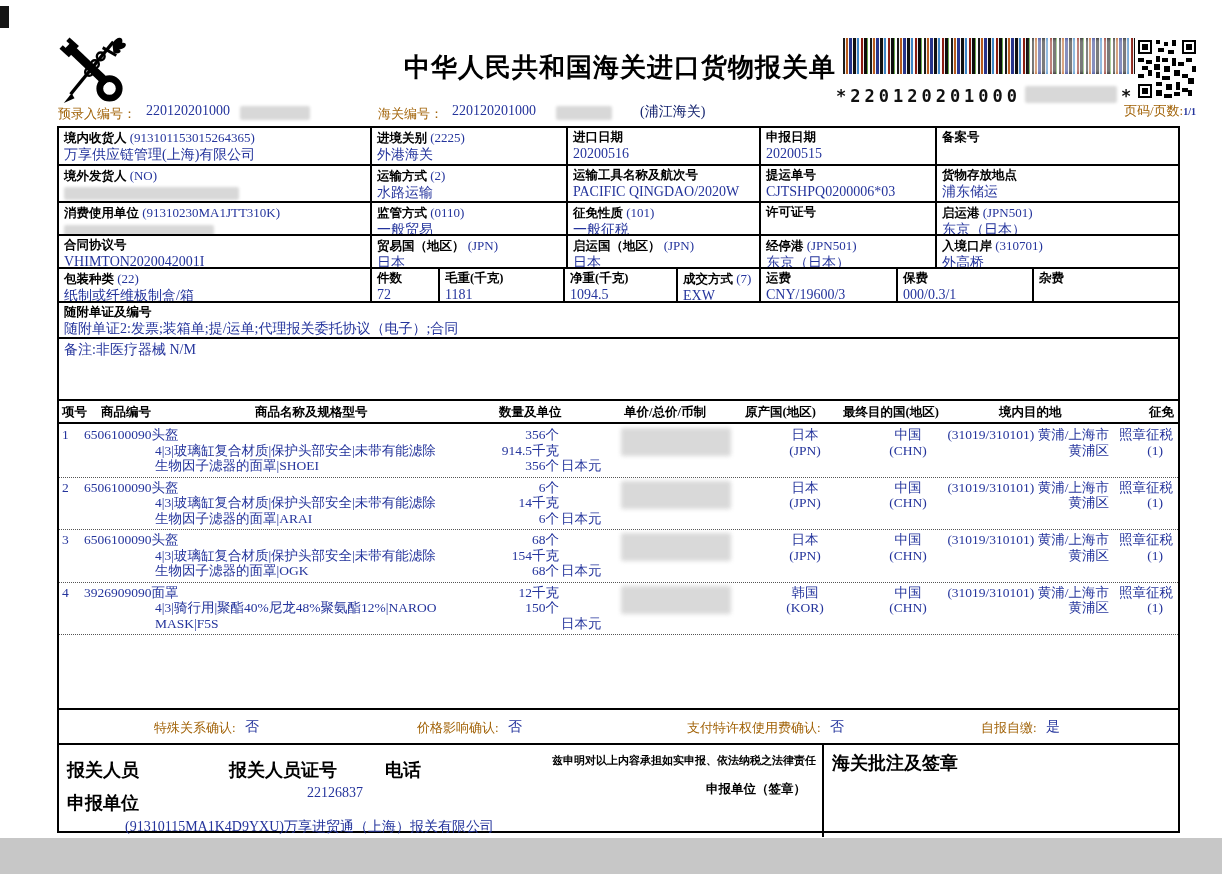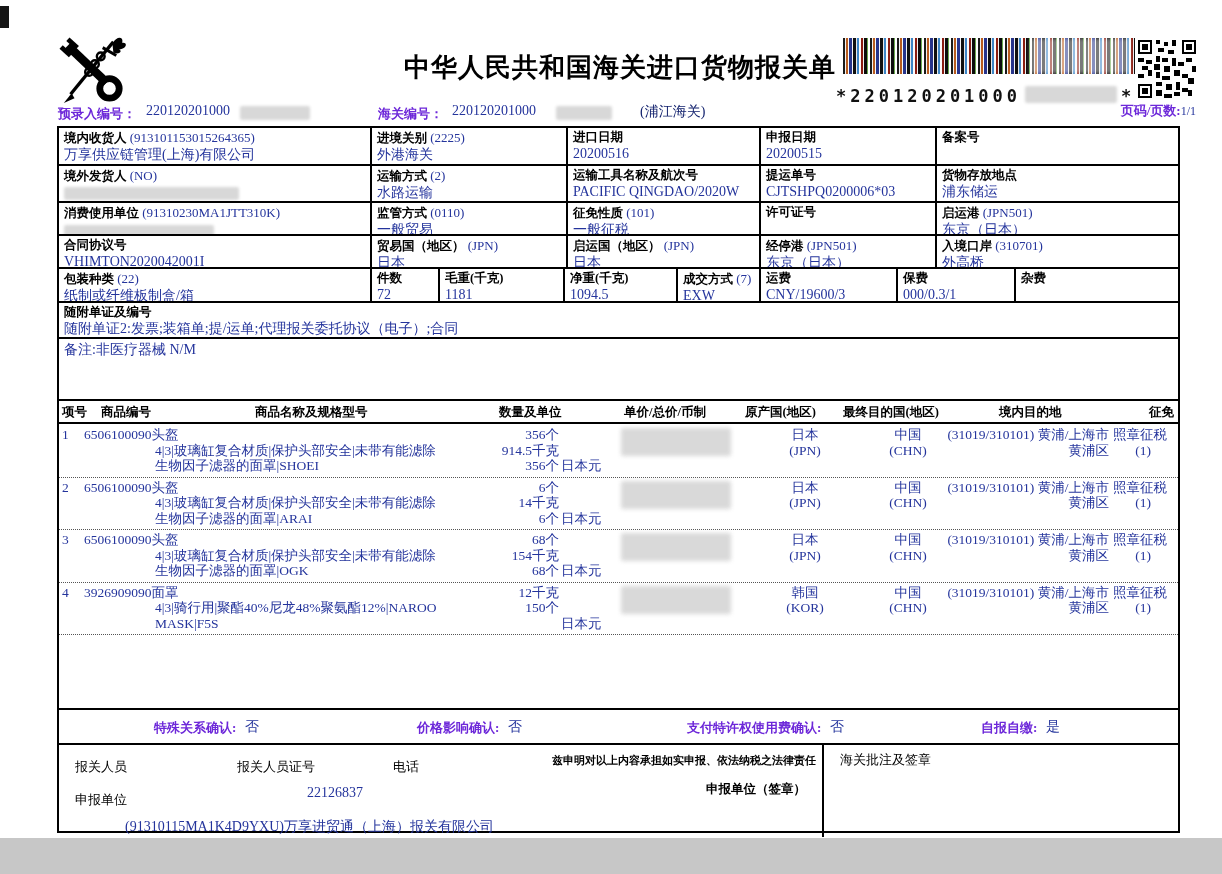--- a/index.html
+++ b/index.html
@@ -1,42 +1,42 @@
 <!DOCTYPE html>
 <html><head>
 <meta charset="utf-8">
 <style>
   html,body{margin:0;padding:0;background:#fff;}
   body{width:1222px;height:874px;position:relative;overflow:hidden;
        font-family:"Liberation Serif","DejaVu Serif",serif;color:#000;}
   .page{position:absolute;inset:0;background:#fff;}
   .bottom-strip{position:absolute;left:0;top:838px;width:1222px;height:36px;background:#c7c7c7;}
   .glitch{position:absolute;left:0;top:6px;width:9px;height:22px;background:#151515;}
-  .lbl{font-weight:bold;color:#6d28d9;}
+  .lbl{font-weight:normal;color:#a16207;}
   .val{color:#24349c;}
   .redact{display:inline-block;background:#d8d8d8;filter:blur(1.6px);border-radius:2px;vertical-align:middle;}
 
   
   .emblem{position:absolute;left:58px;top:34px;width:68px;height:70px;}
   .title{position:absolute;left:340px;top:50px;width:560px;text-align:center;
          font-size:26px;font-weight:bold;letter-spacing:1px;white-space:nowrap;}
   .barcode{position:absolute;left:843px;top:38px;width:292px;height:36px;
     background:repeating-linear-gradient(90deg,
       #1a1a1a 0 2px,#f2f2f2 2px 3px,#b85c1e 3px 5px,#fafafa 5px 6px,
       #27348b 6px 9px,#f5f5f5 9px 10px,#101010 10px 13px,#e8e8e8 13px 14px,
       #3d85c6 14px 16px,#fbfbfb 16px 18px,#8a1d12 18px 20px,#f0f0f0 20px 21px,
       #0c0c0c 21px 24px,#6aa84f 24px 25px,#ffffff 25px 27px);}
   .bc-blur{position:absolute;left:1030px;top:38px;width:100px;height:36px;
     background:rgba(255,255,255,.45);filter:blur(2px);}
   .barcode-line{position:absolute;left:836px;top:86px;width:306px;height:22px;display:flex;align-items:flex-start;
     font-family:"DejaVu Sans Mono",monospace;font-size:17px;font-weight:bold;letter-spacing:4px;color:#111;}
   .barcode-line .redact{width:92px;height:17px;margin:0 4px;}
   .qr{position:absolute;left:1138px;top:40px;width:58px;height:58px;}
   .pagehdr{position:absolute;left:1040px;top:102px;width:156px;text-align:right;font-size:13px;white-space:nowrap;}
-  .pagehdr .val{font-size:12px;}
+  .pagehdr .val{font-size:10px;font-weight:bold;}
 
   .preline{position:absolute;left:0;top:103px;width:1222px;height:20px;font-size:13px;}
   .preline span{position:absolute;white-space:nowrap;}
   .preline .v{font-size:14px;top:0;}
   .pre-blur1{left:240px;top:3px;width:70px;height:14px;}
   .pre-blur2{left:556px;top:3px;width:56px;height:14px;}
 
   
   .formbox{position:absolute;left:57px;top:126px;width:1123px;height:707px;
     border:2px solid #000;box-sizing:border-box;background:#fff;}
@@ -56,32 +56,32 @@
     border-bottom:1.5px dotted #555;padding:2px 0 3px;}
   .gl{font-size:13.5px;line-height:15.5px;white-space:nowrap;}
   .g-num{padding-left:3px;}
   .g-body .ind{padding-left:71px;}
   .g-qty{text-align:right;padding-right:2px;}
   .g-price{text-align:left;position:relative;padding-right:6px;}
   .p-blur{position:absolute;right:8px;top:1px;width:110px;height:28px;background:#d7d7d7;
     filter:blur(2px);opacity:.95;border-radius:2px;}
   .g-origin,.g-dest{text-align:center;}
   .g-place{text-align:right;padding-right:4px;}
-  .g-duty{text-align:right;padding-right:16px;}
+  .g-duty{text-align:right;padding-right:4px;}
   .g-duty .dcode{margin-right:10px;}
 
   .confirm{position:relative;height:33px;border-bottom:2px solid #000;font-size:13px;}
   .confirm span{position:absolute;top:9px;white-space:nowrap;}
   .confirm .val{font-size:14px;}
 
   .footer{display:flex;height:92px;}
   .f-left{position:relative;width:765px;border-right:2px solid #000;box-sizing:border-box;}
   .f-right{position:relative;flex:1;}
   .footer span{position:absolute;white-space:nowrap;}
-  .f-lb{font-size:13px;font-weight:normal;margin-left:8px;}
+  .f-lb{font-size:18px;font-weight:bold;}
   .f-vl{font-size:14px;margin-top:28px;}
   .decl{position:absolute;top:8px;right:6px;width:300px;text-align:right;}
   .decl .d1{display:block;font-size:11px;font-weight:bold;line-height:15px;}
   .decl .d2{display:block;font-size:12.5px;font-weight:bold;margin-top:13px;padding-right:10px;}
 </style>
 </head>
 <body>
 
 <div class="page">
   <div class="glitch"></div>
@@ -245,21 +245,21 @@
         <div class="fv val">1094.5</div>
       </div>
       <div class="fc" style="width:83px">
         <div class="fl"><b>成交方式</b> <span class="val code">(7)</span></div>
         <div class="fv val">EXW</div>
       </div>
       <div class="fc" style="width:137px">
         <div class="fl"><b>运费</b></div>
         <div class="fv val">CNY/19600/3</div>
       </div>
-      <div class="fc" style="width:118px">
+      <div class="fc" style="width:136px">
         <div class="fl"><b>保费</b></div>
         <div class="fv val">000/0.3/1</div>
       </div>
       <div class="fc fill">
         <div class="fl"><b>杂费</b></div>
         <div class="fv val"></div>
       </div>
     </div>
 
     <div class="frow" style="height:36px">

